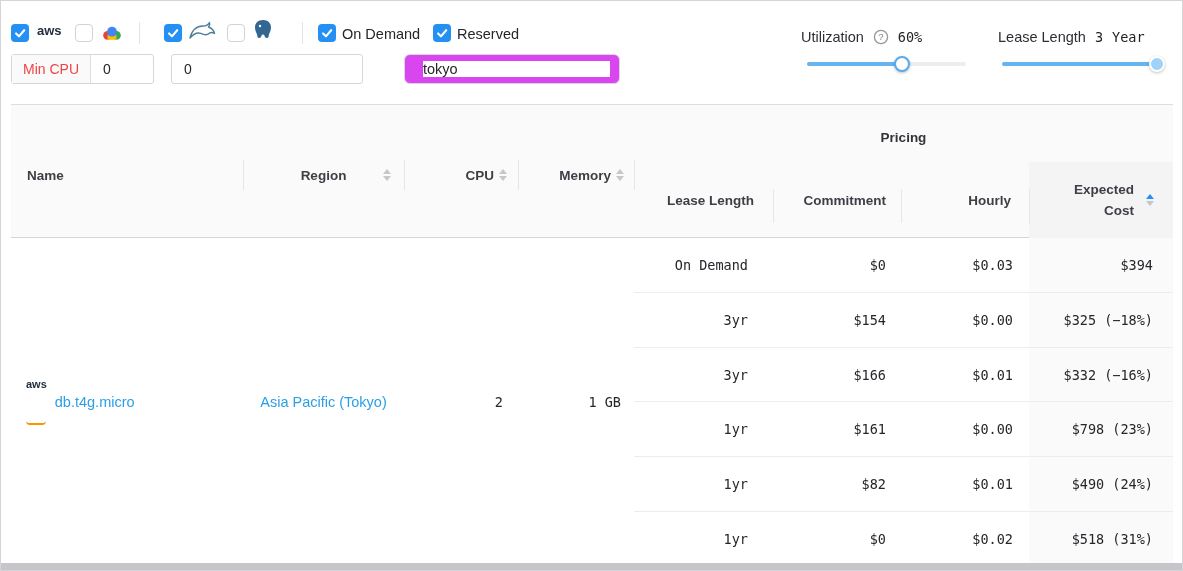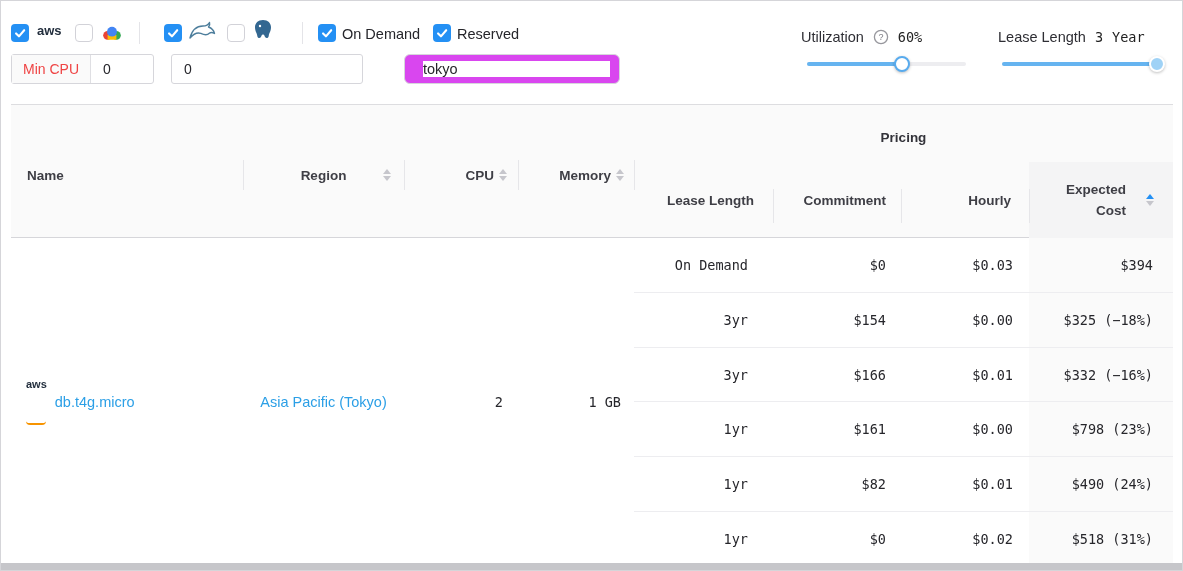--- a/index.html
+++ b/index.html
@@ -223,21 +223,21 @@
     <div class="hdiv" style="left:393px; top:55px; height:30px;"></div>
     <div class="hdiv" style="left:507px; top:55px; height:30px;"></div>
     <div class="hdiv" style="left:623px; top:55px; height:30px;"></div>
 
     <div class="pricing-label">Pricing</div>
 
     <div class="subcell" style="left:623px; width:139px; padding-right:19px;">Lease Length</div>
     <div class="subcell" style="left:762px; width:128px; padding-right:15px;">Commitment</div>
     <div class="subcell" style="left:890px; width:128px; padding-right:18px;">Hourly</div>
 
-    <div class="subcell" style="left:1018px; width:144px; padding-right:19px; background:#f4f4f5; gap:20px;">
+    <div class="subcell" style="left:1018px; width:144px; padding-right:19px; background:#f4f4f5; gap:12px;">
       <span style="text-align:right; line-height:21px;">
         <span>Expected</span><br>
         <span>Cost</span>
       </span>
       <span class="sorticon">
           <i class="tri-up active"></i>
           <i class="tri-down"></i>
         </span>
     </div>
 

